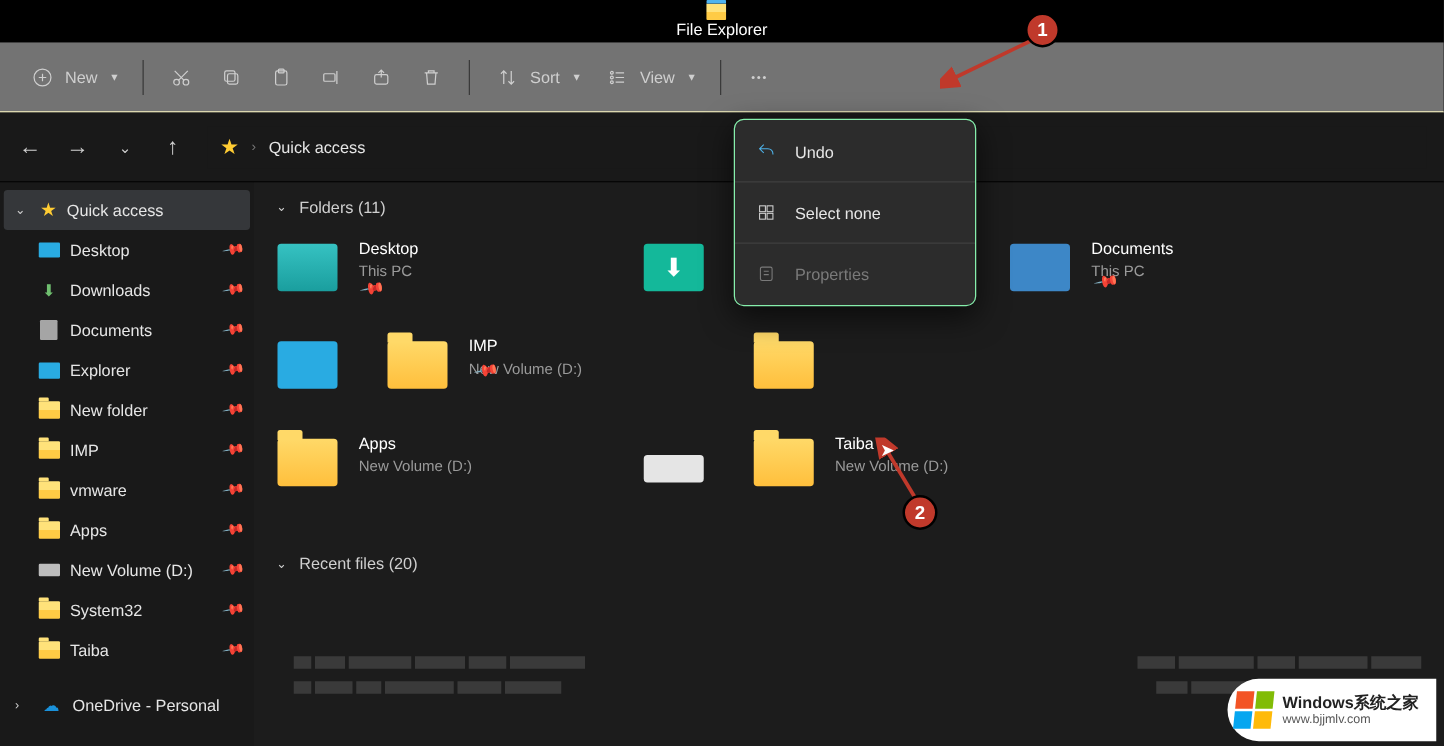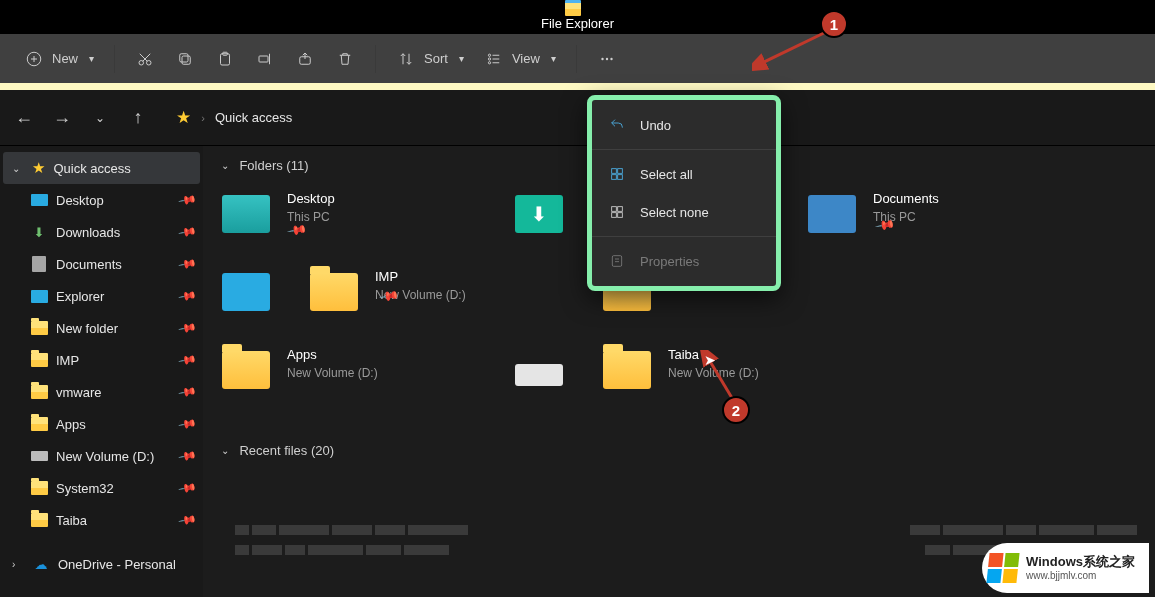--- a/index.html
+++ b/index.html
@@ -2,21 +2,21 @@
 <html><head>
 <meta charset="utf-8">
 <style>
 * { margin:0; padding:0; box-sizing:border-box; font-family:"Segoe UI",Arial,sans-serif; }
 body { background:#1c1c1c; color:#fff; font-size:13px; width:1155px; height:597px; overflow:hidden; position:relative; }
 
 .titlebar { height:34px; display:flex; align-items:center; padding:0 10px; background:#000;flex-direction:column; }
 .titlebar .ticon { width:16px; height:16px; background:linear-gradient(#ffe27a 50%,#ffcb45 50%); border-top:3px solid #4fb3ef; border-radius:1px; margin-right:10px; }
 .titlebar .ttext { font-size:13px; }
 
-.toolbar { height:56px; display:flex; align-items:center; background:#404040; border-bottom:7px solid #fef9c3; }
+.toolbar { height:56px; display:flex; align-items:center; background:#737373; border-bottom:1px solid #fef9c3; }
 .toolbar .sep { width:1px; height:28px; background:#3a3a3a; margin:0 10px; }
 .tbtn { display:flex; align-items:center; color:#cfcfcf; padding:6px 10px; border-radius:4px; cursor:pointer; gap:8px; }
 .ticonbox { width:20px; height:20px; display:flex; align-items:center; justify-content:center; color:#cfcfcf; }
 .ticonbox svg { width:18px; height:18px; stroke:#cfcfcf; fill:none; stroke-width:1.3; }
 .chev { font-size:10px; color:#cfcfcf; margin-left:3px; }
 
 .navrow { height:56px; display:flex; align-items:center; background:#191919; padding:0 14px; gap:18px; border-bottom:1px solid #000; }
 .navarrow { color:#cfcfcf; font-size:18px; width:20px; text-align:center; cursor:pointer; }
 .address { flex:1; height:34px; background:#191919; border:none; display:flex; align-items:center; padding:0 10px; gap:10px; }
 .star { color:#ffcc33; font-size:17px; }
@@ -40,21 +40,21 @@
 .grid { display:flex; flex-wrap:wrap; gap:0 28px; }
 .item { width:265px; height:78px; display:flex; align-items:flex-start; gap:16px; cursor:pointer; padding-top:6px; }
 .bigicon { width:50px; height:46px; display:flex; align-items:center; justify-content:center; }
 .folder { width:48px; height:38px; background:linear-gradient(180deg,#ffd968,#ffbf3c); border-radius:3px; position:relative; }
 .folder:before { content:""; position:absolute; top:-7px; left:0; width:20px; height:8px; background:#ffd968; border-radius:2px 2px 0 0; }
 .ftext { display:flex; flex-direction:column; gap:4px; }
 .fname { color:#fff; }
 .floc { color:#9a9a9a; font-size:12px; }
 .fpin { color:#8a8a8a; font-size:13px; transform:rotate(35deg); display:inline-block; margin-top:4px; }
 
-.ctxmenu { position:absolute; left:587px; top:95px; width:194px; background:#2c2c2c; border:5px solid #86efac; border-radius:8px; padding:6px 0; box-shadow:0 8px 24px rgba(0,0,0,.6); z-index:50; }
+.ctxmenu { position:absolute; left:587px; top:95px; width:194px; background:#2c2c2c; border:1px solid #86efac; border-radius:8px; padding:6px 0; box-shadow:0 8px 24px rgba(0,0,0,.6); z-index:50; }
 .mi { display:flex; align-items:center; gap:14px; height:38px; padding:0 16px; color:#e6e6e6; cursor:pointer; }
 .mi:hover,.mi.hov { background:#3a3a3a; }
 .mi.disabled { color:#7a7a7a; cursor:default; }
 .mi .micon { width:18px; height:18px; display:flex; align-items:center; justify-content:center; }
 .mi .micon svg { width:16px; height:16px; stroke:#cfcfcf; fill:none; stroke-width:1.3; }
 .mi.disabled .micon svg { stroke:#7a7a7a; }
 .msep { height:1px; background:#3f3f3f; margin:5px 0; }
 
 .badge { position:absolute; width:28px; height:28px; border-radius:50%; background:#c0392b; border:2px solid #000; color:#fff; font-weight:bold; font-size:15px; display:flex; align-items:center; justify-content:center; z-index:80; }
 .arrow-svg { position:absolute; z-index:70; }
@@ -404,31 +404,20 @@
     <span class="micon">
         <svg viewBox="0 0 24 24" style="stroke:#4db0e6">
           <path d="M9 14l-5-5 5-5M4 9h10a6 6 0 016 6v1"></path>
         </svg>
       </span>
     <span>Undo</span>
   </div>
   <div class="msep"></div>
   <div class="mi">
     <span class="micon">
-        <svg viewBox="0 0 24 24" style="stroke:#4db0e6">
-          <rect x="4" y="4" width="7" height="7"></rect>
-          <rect x="13" y="4" width="7" height="7"></rect>
-          <rect x="4" y="13" width="7" height="7"></rect>
-          <rect x="13" y="13" width="7" height="7"></rect>
-        </svg>
-      </span>
-    <span>Select all</span>
-  </div>
-  <div class="mi">
-    <span class="micon">
         <svg viewBox="0 0 24 24">
           <rect x="4" y="4" width="7" height="7"></rect>
           <rect x="13" y="4" width="7" height="7"></rect>
           <rect x="4" y="13" width="7" height="7"></rect>
           <rect x="13" y="13" width="7" height="7"></rect>
         </svg>
       </span>
     <span>Select none</span>
   </div>
   <div class="msep"></div>

